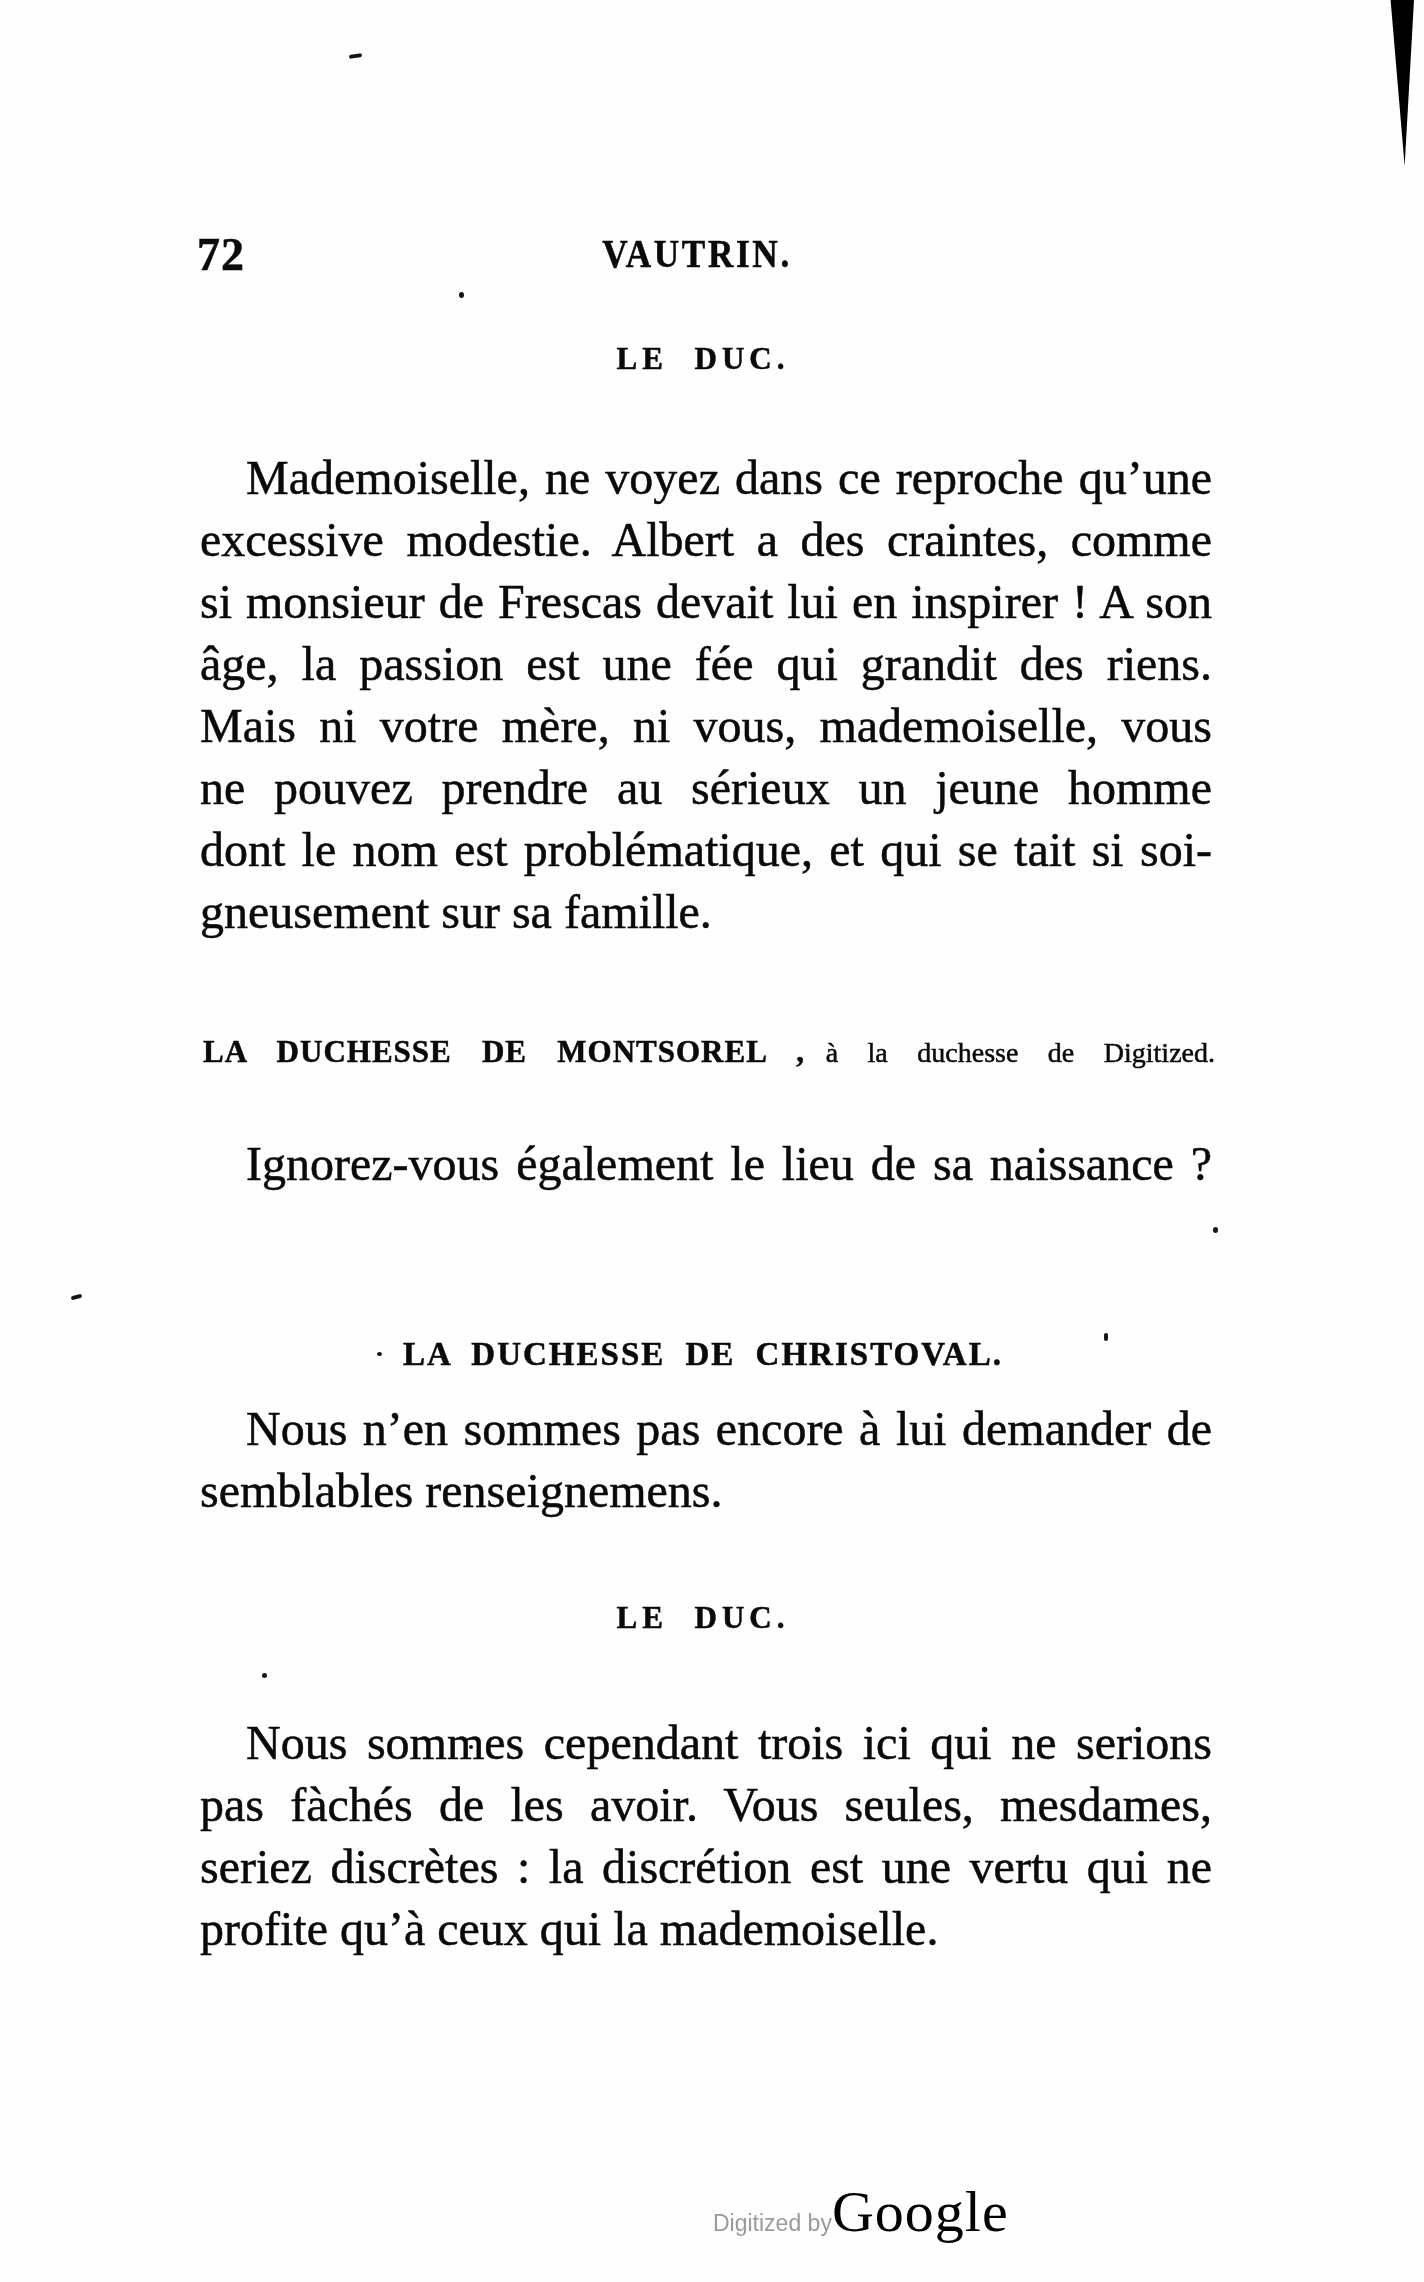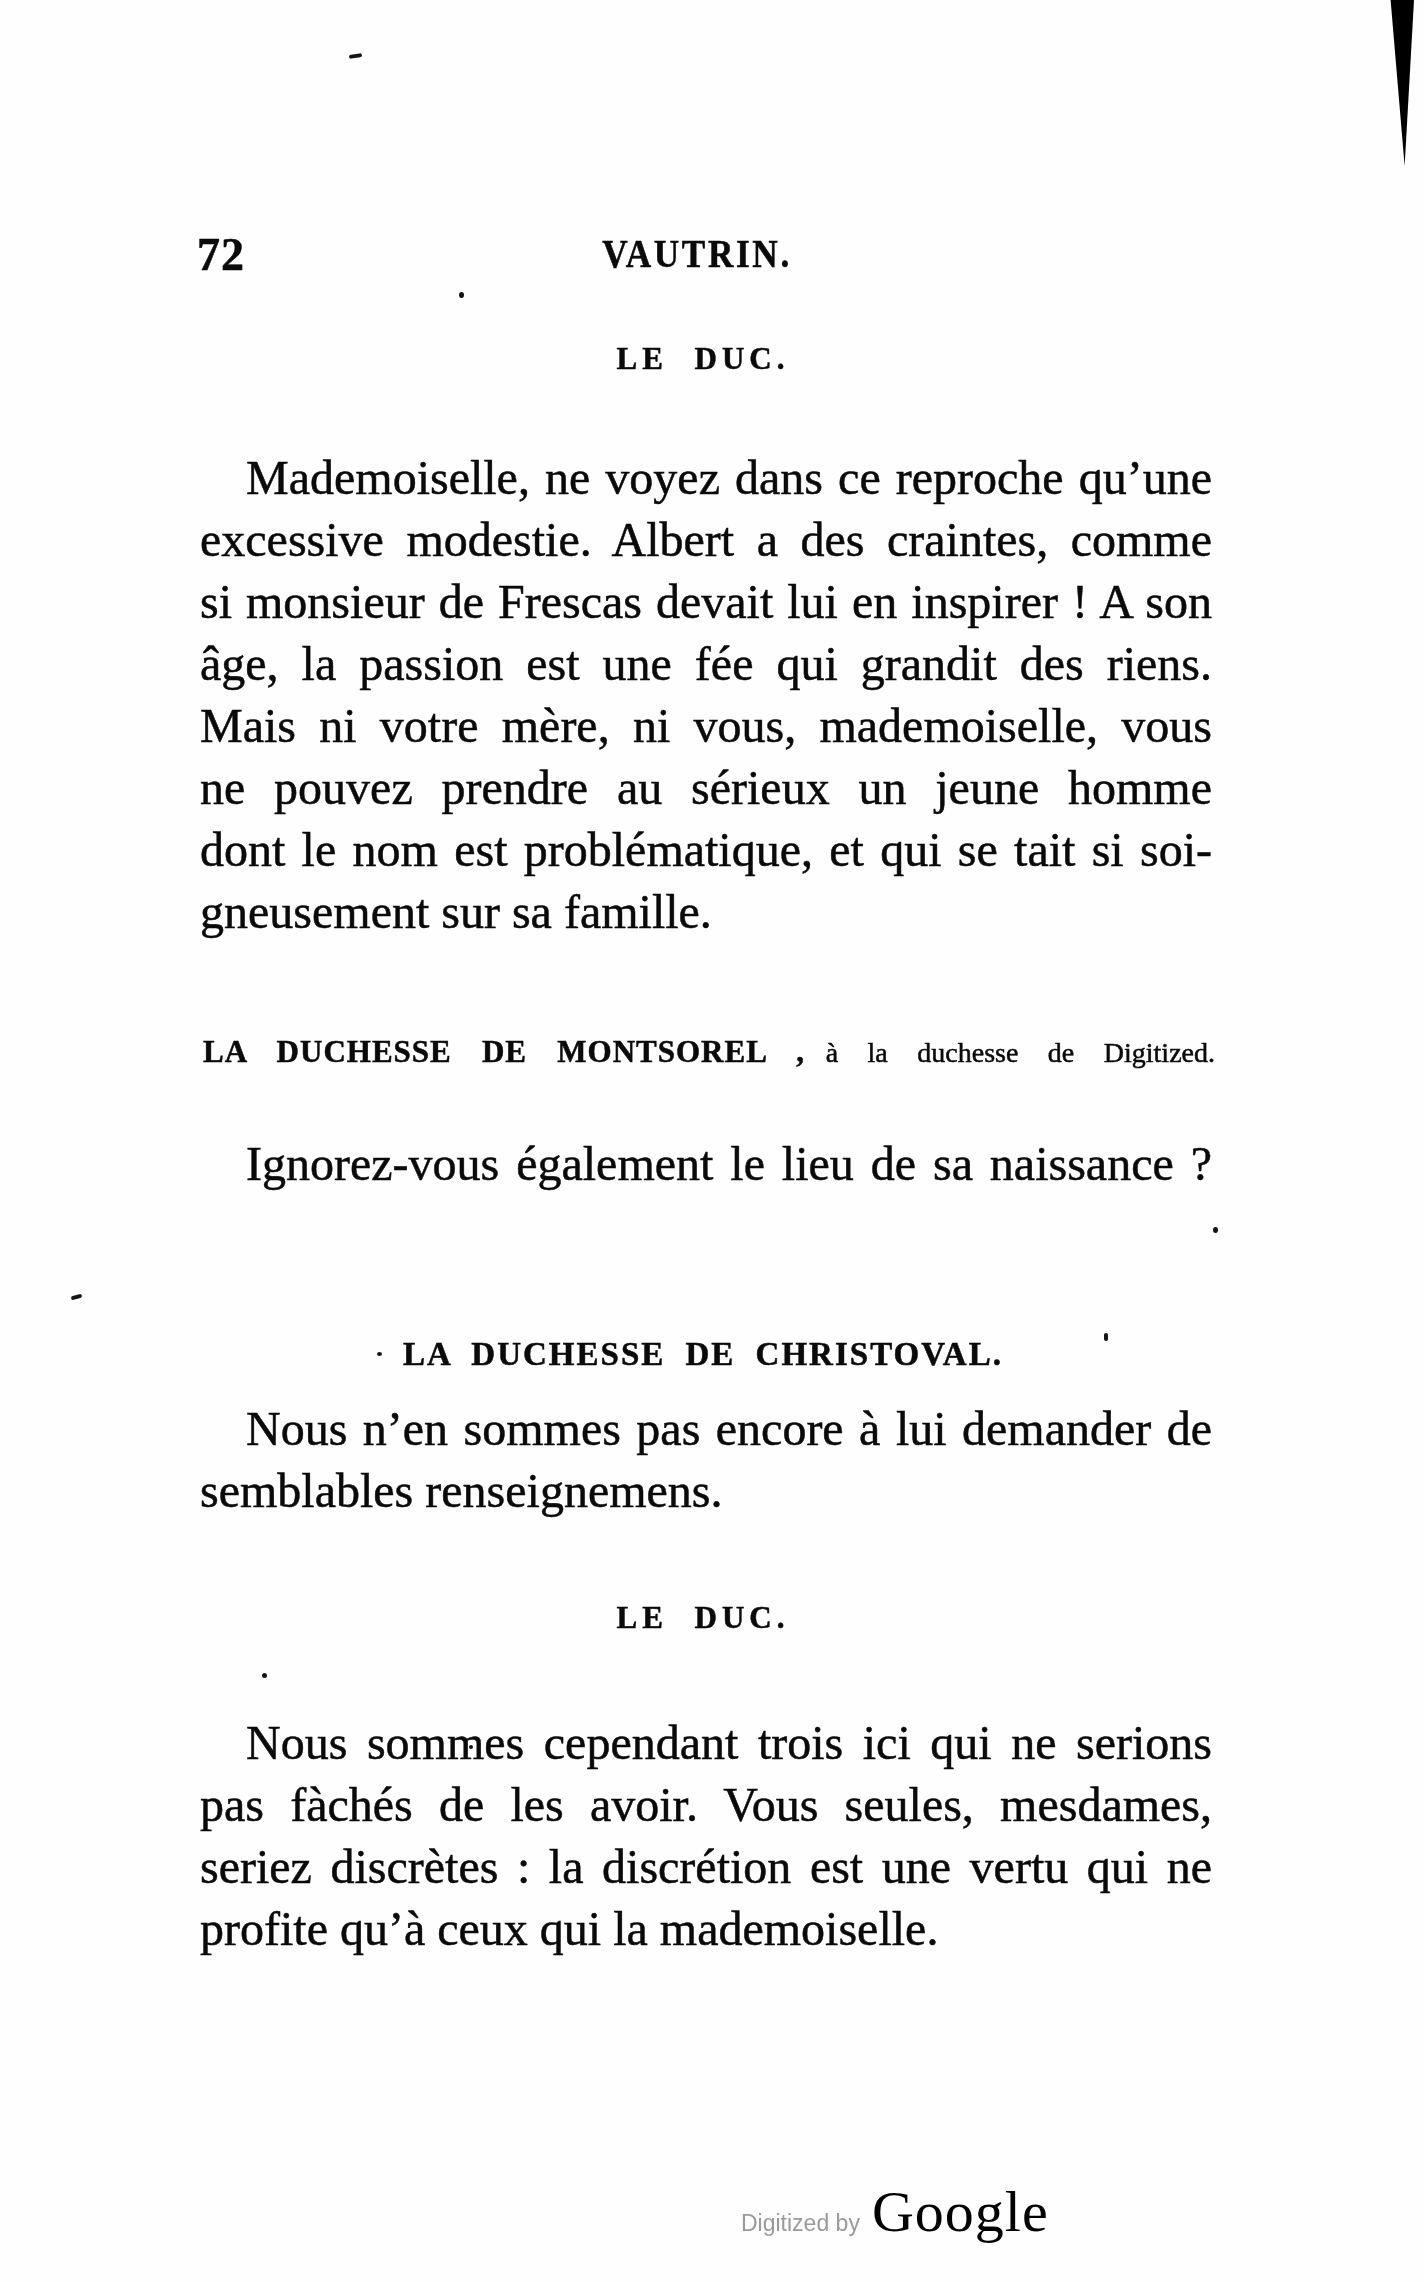--- a/index.html
+++ b/index.html
@@ -31,21 +31,21 @@
   .para { position:absolute; left:200px; width:1012px; font-size:48px; line-height:62px; }
   .para .tl { text-align:justify; text-align-last:justify; }
   .para .tl.tl-last { text-align-last:left; }
   .para .tl:first-child { text-indent:46px; }
   .para1 { top:447px; }
   .para2 { top:1133px; }
   .para3 { top:1390px;margin-top:8px; }
   .para4 { top:1712px; }
   
   .watermark { position:absolute; left:713px; top:2178px; display:flex;
-               align-items:baseline; gap:12px;margin-left:28px; -webkit-text-stroke:0; }
+               align-items:baseline; gap:0; -webkit-text-stroke:0; }
   .wm-pre  { font-family:"Liberation Sans","DejaVu Sans",sans-serif; font-size:23px; color:#9a9a9a; }
   .wm-logo { font-family:"Liberation Serif","DejaVu Serif",serif; font-size:58px;
              letter-spacing:1px; color:#000000; }
   
   .speck { position:absolute; background:#141414; border-radius:50%; }
 </style>
 </head>
 <body>
 
 <div class="page">

